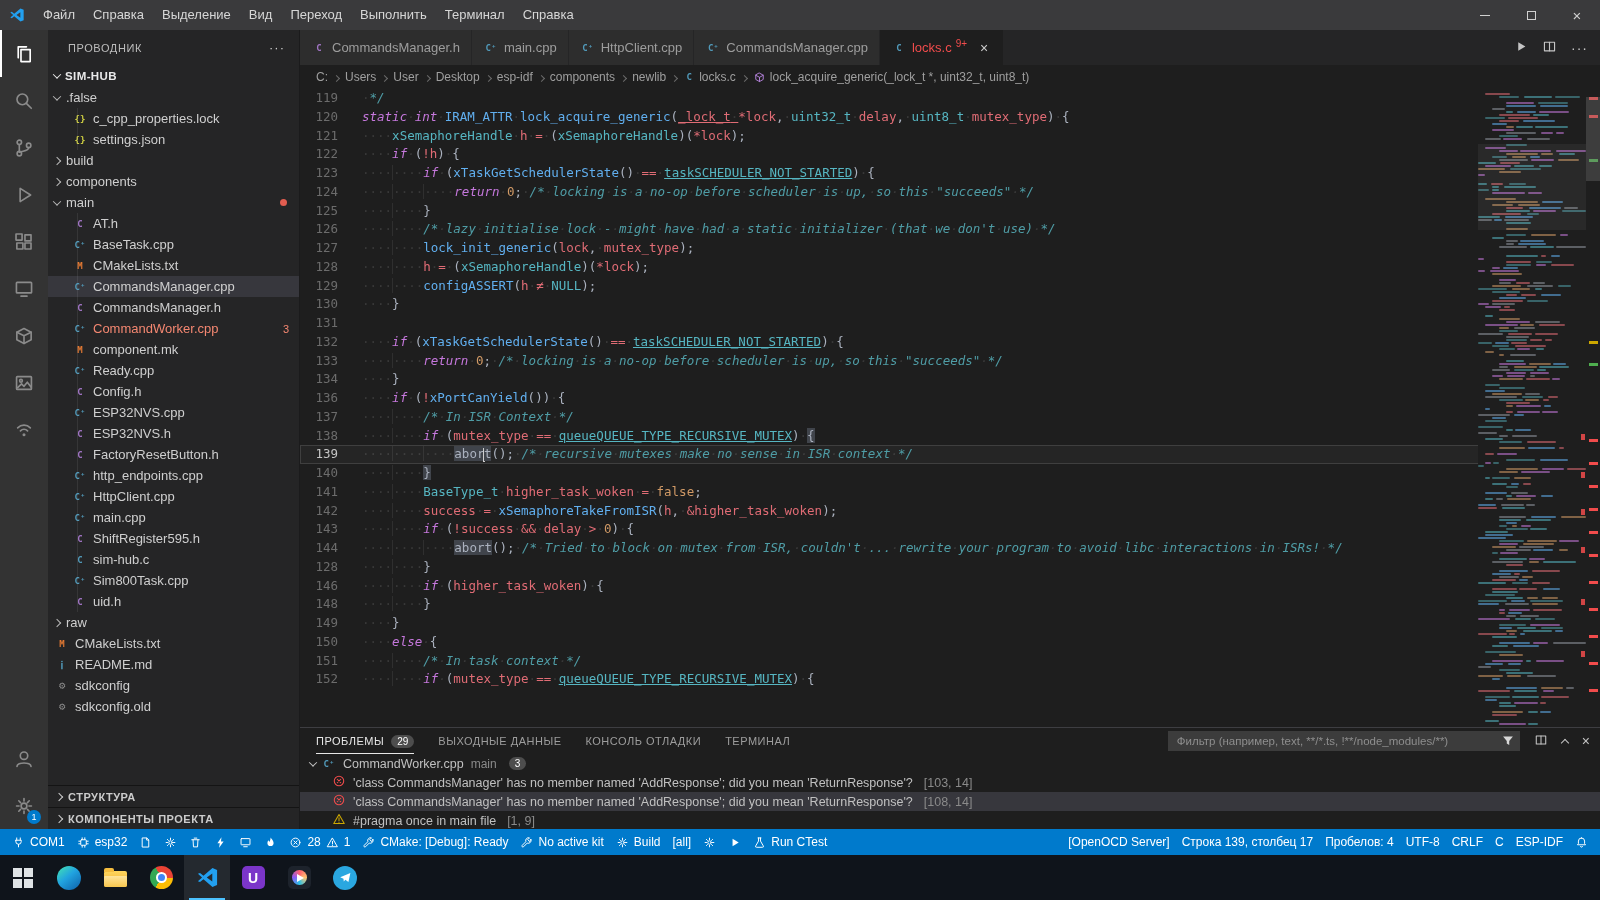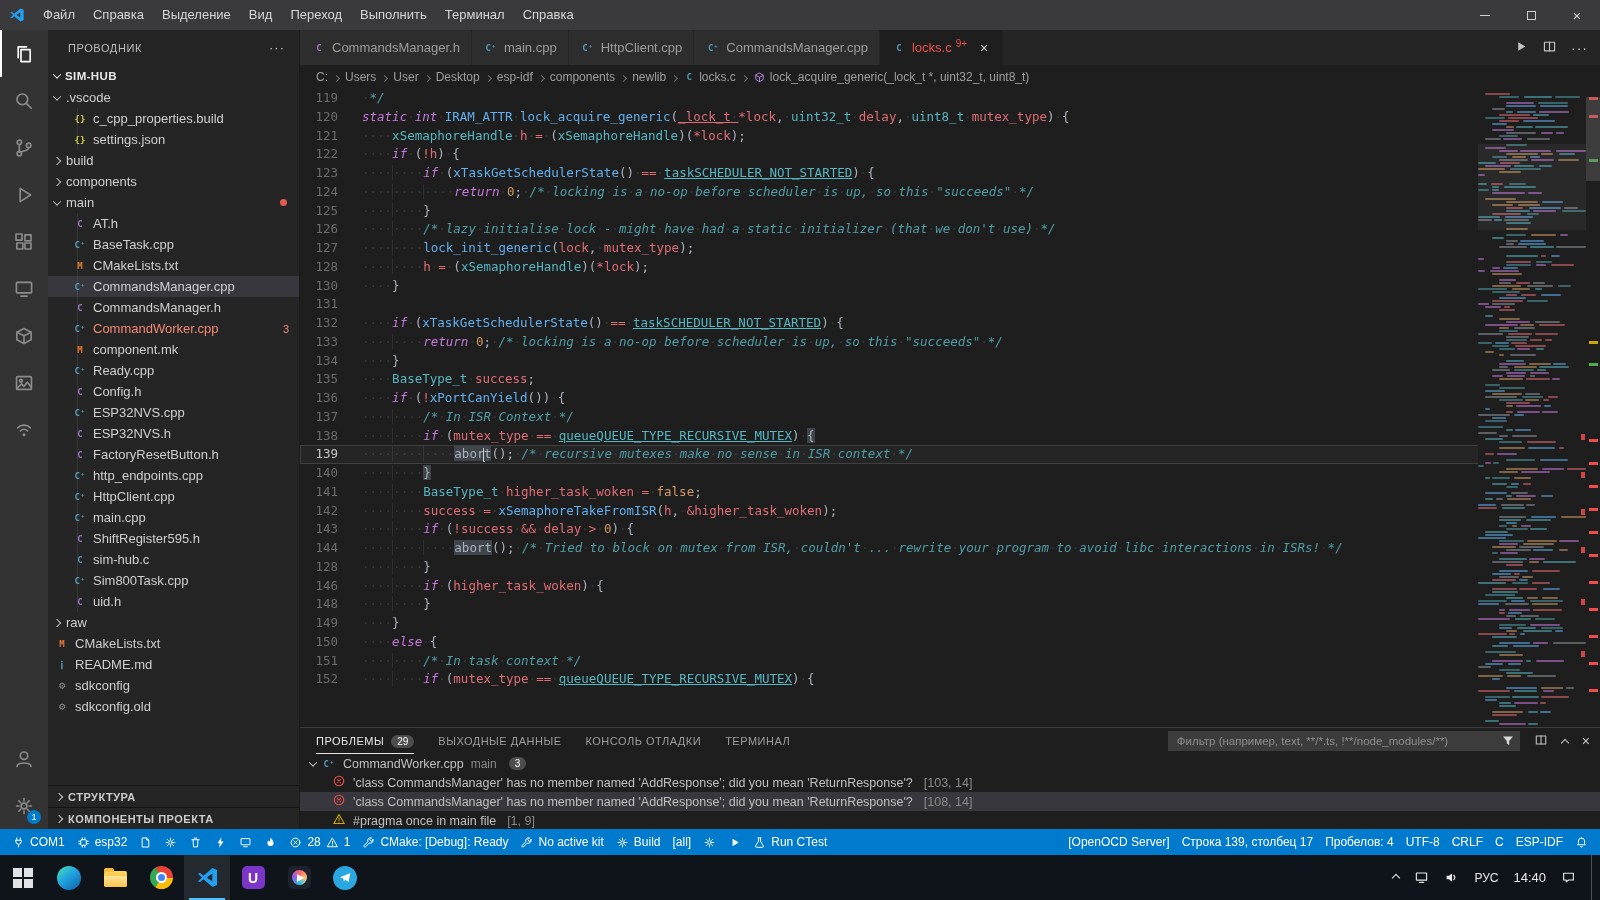--- a/index.html
+++ b/index.html
@@ -298,25 +298,25 @@
         <span>ПРОВОДНИК</span>
         <span class="dots">···</span>
       </div>
       <div class="root-row">
         <span class="chev"></span>
         <span>SIM-HUB</span>
       </div>
       <div class="tree" id="tree">
           <div class="trow" data-depth="1" style="padding-left:6px">
             <span class="chev "></span>
-            <span class="lbl">.vscode</span>
+            <span class="lbl">.false</span>
           </div>
           <div class="trow" data-depth="2" style="padding-left:24px">
             <span class="fi json">{}</span>
-            <span class="lbl">c_cpp_properties.build</span>
+            <span class="lbl">c_cpp_properties.lock</span>
           </div>
           <div class="trow" data-depth="2" style="padding-left:24px">
             <span class="fi json">{}</span>
             <span class="lbl">settings.json</span>
           </div>
           <div class="trow" data-depth="1" style="padding-left:6px">
             <span class="chev right"></span>
             <span class="lbl">build</span>
           </div>
           <div class="trow" data-depth="1" style="padding-left:6px">
@@ -508,26 +508,26 @@
             <div class="cline"><span class="gut">119</span><span class="ctext"><span class="ws">·</span><span class="tk c">*/</span></span></div>
             <div class="cline"><span class="gut">120</span><span class="ctext"><span class="tk k">static<span class="ws">·</span></span><span class="tk k">int<span class="ws">·</span></span><span class="tk f">IRAM_ATTR<span class="ws">·</span></span><span class="tk f">lock_acquire_generic</span><span class="tk w">(</span><span class="tk v u">_lock_t<span class="ws">·</span></span><span class="tk o">*</span><span class="tk v">lock</span><span class="tk w">,<span class="ws">·</span></span><span class="tk t">uint32_t<span class="ws">·</span></span><span class="tk v">delay</span><span class="tk w">,<span class="ws">·</span></span><span class="tk t">uint8_t<span class="ws">·</span></span><span class="tk v">mutex_type</span><span class="tk w">)<span class="ws">·</span>{</span></span></div>
             <div class="cline"><span class="gut">121</span><span class="ctext"><span class="ig first">····</span><span class="tk t">xSemaphoreHandle<span class="ws">·</span></span><span class="tk v">h<span class="ws">·</span></span><span class="tk o">=<span class="ws">·</span></span><span class="tk w">(</span><span class="tk t">xSemaphoreHandle</span><span class="tk w">)(</span><span class="tk o">*</span><span class="tk v">lock</span><span class="tk w">);</span></span></div>
             <div class="cline"><span class="gut">122</span><span class="ctext"><span class="ig first">····</span><span class="tk k">if<span class="ws">·</span></span><span class="tk w">(</span><span class="tk o">!</span><span class="tk v">h</span><span class="tk w">)<span class="ws">·</span>{</span></span></div>
             <div class="cline"><span class="gut">123</span><span class="ctext"><span class="ig first">····</span><span class="ig">····</span><span class="tk k">if<span class="ws">·</span></span><span class="tk w">(</span><span class="tk f">xTaskGetSchedulerState</span><span class="tk w">()<span class="ws">·</span></span><span class="tk o">==<span class="ws">·</span></span><span class="tk C">taskSCHEDULER_NOT_STARTED</span><span class="tk w">)<span class="ws">·</span>{</span></span></div>
             <div class="cline"><span class="gut">124</span><span class="ctext"><span class="ig first">····</span><span class="ig">····</span><span class="ig">····</span><span class="tk k">return<span class="ws">·</span></span><span class="tk n">0</span><span class="tk w">;<span class="ws">·</span></span><span class="tk c">/*<span class="ws">·</span>locking<span class="ws">·</span>is<span class="ws">·</span>a<span class="ws">·</span>no-op<span class="ws">·</span>before<span class="ws">·</span>scheduler<span class="ws">·</span>is<span class="ws">·</span>up,<span class="ws">·</span>so<span class="ws">·</span>this<span class="ws">·</span>"succeeds"<span class="ws">·</span>*/</span></span></div>
             <div class="cline"><span class="gut">125</span><span class="ctext"><span class="ig first">····</span><span class="ig">····</span><span class="tk w">}</span></span></div>
             <div class="cline"><span class="gut">126</span><span class="ctext"><span class="ig first">····</span><span class="ig">····</span><span class="tk c">/*<span class="ws">·</span>lazy<span class="ws">·</span>initialise<span class="ws">·</span>lock<span class="ws">·</span>-<span class="ws">·</span>might<span class="ws">·</span>have<span class="ws">·</span>had<span class="ws">·</span>a<span class="ws">·</span>static<span class="ws">·</span>initializer<span class="ws">·</span>(that<span class="ws">·</span>we<span class="ws">·</span>don't<span class="ws">·</span>use)<span class="ws">·</span>*/</span></span></div>
             <div class="cline"><span class="gut">127</span><span class="ctext"><span class="ig first">····</span><span class="ig">····</span><span class="tk f">lock_init_generic</span><span class="tk w">(</span><span class="tk v">lock</span><span class="tk w">,<span class="ws">·</span></span><span class="tk v">mutex_type</span><span class="tk w">);</span></span></div>
             <div class="cline"><span class="gut">128</span><span class="ctext"><span class="ig first">····</span><span class="ig">····</span><span class="tk v">h<span class="ws">·</span></span><span class="tk o">=<span class="ws">·</span></span><span class="tk w">(</span><span class="tk t">xSemaphoreHandle</span><span class="tk w">)(</span><span class="tk o">*</span><span class="tk v">lock</span><span class="tk w">);</span></span></div>
+            <div class="cline"><span class="gut">129</span><span class="ctext"><span class="ig first">····</span><span class="ig">····</span><span class="tk f">configASSERT</span><span class="tk w">(</span><span class="tk v">h<span class="ws">·</span></span><span class="tk o">≠<span class="ws">·</span></span><span class="tk t">NULL</span><span class="tk w">);</span></span></div>
             <div class="cline"><span class="gut">130</span><span class="ctext"><span class="ig first">····</span><span class="tk w">}</span></span></div>
             <div class="cline"><span class="gut">131</span><span class="ctext"></span></div>
             <div class="cline"><span class="gut">132</span><span class="ctext"><span class="ig first">····</span><span class="tk k">if<span class="ws">·</span></span><span class="tk w">(</span><span class="tk f">xTaskGetSchedulerState</span><span class="tk w">()<span class="ws">·</span></span><span class="tk o">==<span class="ws">·</span></span><span class="tk C">taskSCHEDULER_NOT_STARTED</span><span class="tk w">)<span class="ws">·</span>{</span></span></div>
             <div class="cline"><span class="gut">133</span><span class="ctext"><span class="ig first">····</span><span class="ig">····</span><span class="tk k">return<span class="ws">·</span></span><span class="tk n">0</span><span class="tk w">;<span class="ws">·</span></span><span class="tk c">/*<span class="ws">·</span>locking<span class="ws">·</span>is<span class="ws">·</span>a<span class="ws">·</span>no-op<span class="ws">·</span>before<span class="ws">·</span>scheduler<span class="ws">·</span>is<span class="ws">·</span>up,<span class="ws">·</span>so<span class="ws">·</span>this<span class="ws">·</span>"succeeds"<span class="ws">·</span>*/</span></span></div>
             <div class="cline"><span class="gut">134</span><span class="ctext"><span class="ig first">····</span><span class="tk w">}</span></span></div>
-            <div class="cline"><span class="gut">135</span><span class="ctext"><span class="ig first">····</span><span class="tk t">BaseType_t<span class="ws">·</span></span><span class="tk v">success</span><span class="tk w">;</span></span></div>
             <div class="cline"><span class="gut">136</span><span class="ctext"><span class="ig first">····</span><span class="tk k">if<span class="ws">·</span></span><span class="tk w">(</span><span class="tk o">!</span><span class="tk f">xPortCanYield</span><span class="tk w">())<span class="ws">·</span>{</span></span></div>
             <div class="cline"><span class="gut">137</span><span class="ctext"><span class="ig first">····</span><span class="ig">····</span><span class="tk c">/*<span class="ws">·</span>In<span class="ws">·</span>ISR<span class="ws">·</span>Context<span class="ws">·</span>*/</span></span></div>
             <div class="cline"><span class="gut">138</span><span class="ctext"><span class="ig first">····</span><span class="ig">····</span><span class="tk k">if<span class="ws">·</span></span><span class="tk w">(</span><span class="tk v">mutex_type<span class="ws">·</span></span><span class="tk o">==<span class="ws">·</span></span><span class="tk C">queueQUEUE_TYPE_RECURSIVE_MUTEX</span><span class="tk w">)<span class="ws">·</span></span><span class="tk w hl">{</span></span></div>
             <div class="cline cur"><span class="gut">139</span><span class="ctext"><span class="ig first">····</span><span class="ig">····</span><span class="ig">····</span><span class="tk w hl">abor</span><span class="cursor"></span><span class="tk w hl">t</span><span class="tk w">();<span class="ws">·</span></span><span class="tk c">/*<span class="ws">·</span>recursive<span class="ws">·</span>mutexes<span class="ws">·</span>make<span class="ws">·</span>no<span class="ws">·</span>sense<span class="ws">·</span>in<span class="ws">·</span>ISR<span class="ws">·</span>context<span class="ws">·</span>*/</span></span></div>
             <div class="cline"><span class="gut">140</span><span class="ctext"><span class="ig first">····</span><span class="ig">····</span><span class="tk w hl">}</span></span></div>
             <div class="cline"><span class="gut">141</span><span class="ctext"><span class="ig first">····</span><span class="ig">····</span><span class="tk t">BaseType_t<span class="ws">·</span></span><span class="tk v">higher_task_woken<span class="ws">·</span></span><span class="tk o">=<span class="ws">·</span></span><span class="tk n">false</span><span class="tk w">;</span></span></div>
             <div class="cline"><span class="gut">142</span><span class="ctext"><span class="ig first">····</span><span class="ig">····</span><span class="tk v">success<span class="ws">·</span></span><span class="tk o">=<span class="ws">·</span></span><span class="tk f">xSemaphoreTakeFromISR</span><span class="tk w">(</span><span class="tk v">h</span><span class="tk w">,<span class="ws">·</span></span><span class="tk o">&amp;</span><span class="tk v">higher_task_woken</span><span class="tk w">);</span></span></div>
             <div class="cline"><span class="gut">143</span><span class="ctext"><span class="ig first">····</span><span class="ig">····</span><span class="tk k">if<span class="ws">·</span></span><span class="tk w">(</span><span class="tk o">!</span><span class="tk v">success<span class="ws">·</span></span><span class="tk o">&amp;&amp;<span class="ws">·</span></span><span class="tk v">delay<span class="ws">·</span></span><span class="tk o">&gt;<span class="ws">·</span></span><span class="tk n">0</span><span class="tk w">)<span class="ws">·</span>{</span></span></div>
             <div class="cline"><span class="gut">144</span><span class="ctext"><span class="ig first">····</span><span class="ig">····</span><span class="ig">····</span><span class="tk w hl">abort</span><span class="tk w">();<span class="ws">·</span></span><span class="tk c">/*<span class="ws">·</span>Tried<span class="ws">·</span>to<span class="ws">·</span>block<span class="ws">·</span>on<span class="ws">·</span>mutex<span class="ws">·</span>from<span class="ws">·</span>ISR,<span class="ws">·</span>couldn't<span class="ws">·</span>...<span class="ws">·</span>rewrite<span class="ws">·</span>your<span class="ws">·</span>program<span class="ws">·</span>to<span class="ws">·</span>avoid<span class="ws">·</span>libc<span class="ws">·</span>interactions<span class="ws">·</span>in<span class="ws">·</span>ISRs!<span class="ws">·</span>*/</span></span></div>
             <div class="cline"><span class="gut">128</span><span class="ctext"><span class="ig first">····</span><span class="ig">····</span><span class="tk w">}</span></span></div>
@@ -1587,38 +1587,15 @@
           </span>
         </div>
         <div class="tb-app">
           <span class="app-tg">
             <svg viewBox="0 0 16 16" width="13" height="13">
               <path fill="#fff" d="M1.5 7.6 14 2.5 11.6 13.6 7.8 10.8 5.9 12.9 5.5 9.6z"></path>
             </svg>
           </span>
         </div>
       </div>
-    <div class="tray">
-      <span class="chev up"></span>
-      <span class="ico" id="tray-display">
-          <svg viewBox="0 0 16 16">
-            <rect x="2.5" y="3.2" width="11" height="7.6" rx="0.5"></rect>
-            <path d="M5.8 13.2h4.4"></path>
-          </svg>
-        </span>
-      <span class="ico" id="tray-volume">
-          <svg viewBox="0 0 16 16">
-            <path fill="currentColor" stroke="none" d="M2.8 6.2h2.4L8.6 3.6v8.8L5.2 9.8H2.8z"></path>
-            <path d="M10.4 5.6a3.4 3.4 0 0 1 0 4.8"></path>
-          </svg>
-        </span>
-      <span class="lang">РУС</span>
-      <span class="time">14:40</span>
-      <span class="ico" id="tray-action">
-          <svg viewBox="0 0 16 16">
-            <path d="M2.8 3.4h10.4v7.2H8.2l-2.6 2v-2H2.8z"></path>
-          </svg>
-        </span>
-      <span class="show-desktop"></span>
-    </div>
   </div>
 
 </div>
 
 </body></html>

